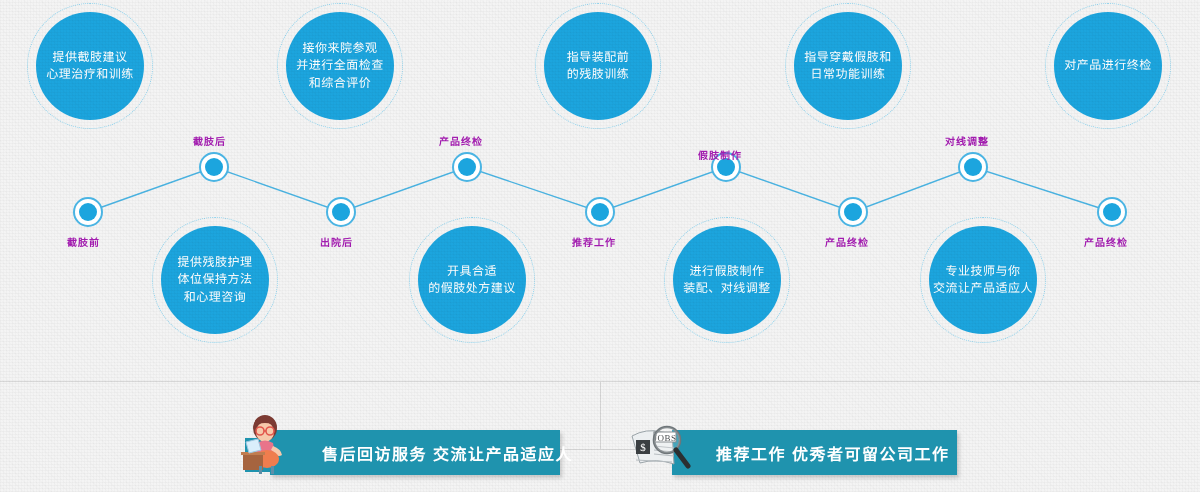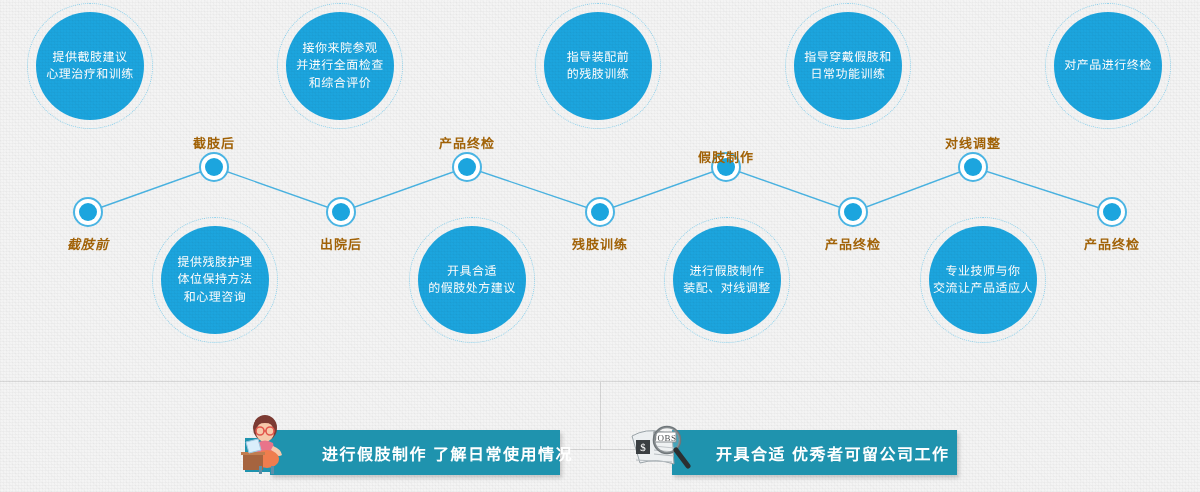--- a/index.html
+++ b/index.html
@@ -62,22 +62,22 @@
   .node::after{
     content:"";
     position:absolute;
     left:4px;top:4px;
     width:18px;height:18px;
     border-radius:50%;
     background:#1ca5de;
   }
   .nodelabel{
     position:absolute;
-    color:#a16207;
-    font-size:13px;
+    color:#a21caf;
+    font-size:10px;
     font-weight:bold;
     white-space:nowrap;
     letter-spacing:1px;
     z-index:6;
   }
 
   
   #divider{
     position:absolute;left:0;top:381px;width:1200px;height:1px;
     background:#d8d8d8;z-index:2;
@@ -190,68 +190,68 @@
       </div>
       <div class="bubble" style="left: 929px; top: 226px; width: 108px; height: 108px;">
         <span class="btxt">
           <span style="display:block;white-space:nowrap;">专业技师与你</span>
           <span style="display:block;white-space:nowrap;">交流让产品适应人</span>
         </span>
       </div>
     </div>
   <div id="nodes-layer">
       <div class="node" style="left: 73px; top: 197px;"></div>
-      <div class="nodelabel" style="left: 67px; top: 234px; font-style: italic;">截肢前</div>
+      <div class="nodelabel" style="left: 67px; top: 234px;">截肢前</div>
       <div class="node" style="left: 199px; top: 152px;"></div>
       <div class="nodelabel" style="left: 193px; top: 133px;">截肢后</div>
       <div class="node" style="left: 326px; top: 197px;"></div>
       <div class="nodelabel" style="left: 320px; top: 234px;">出院后</div>
       <div class="node" style="left: 452px; top: 152px;"></div>
       <div class="nodelabel" style="left: 439px; top: 133px;">产品终检</div>
       <div class="node" style="left: 585px; top: 197px;"></div>
-      <div class="nodelabel" style="left: 572px; top: 234px;">残肢训练</div>
+      <div class="nodelabel" style="left: 572px; top: 234px;">推荐工作</div>
       <div class="node" style="left: 711px; top: 152px;"></div>
       <div class="nodelabel" style="left: 698px; top: 147px;">假肢制作</div>
       <div class="node" style="left: 838px; top: 197px;"></div>
       <div class="nodelabel" style="left: 825px; top: 234px;">产品终检</div>
       <div class="node" style="left: 958px; top: 152px;"></div>
       <div class="nodelabel" style="left: 945px; top: 133px;">对线调整</div>
       <div class="node" style="left: 1097px; top: 197px;"></div>
       <div class="nodelabel" style="left: 1084px; top: 234px; text-align: right;">产品终检</div>
     </div>
 
   <div id="divider"></div>
   <div id="vline"></div>
   <div id="hline-left"></div>
   <div id="hline-right"></div>
 
   <div id="banners-layer">
       <div class="banner" style="left: 270px; top: 430px; width: 290px;">
-        <span class="blabel" style="margin-left: 52px;">进行假肢制作  了解日常使用情况</span>
+        <span class="blabel" style="margin-left: 52px;">售后回访服务  交流让产品适应人</span>
       </div>
       <div class="banner-icon" style="left: 237px; top: 412px;">
   <svg width="56" height="62" viewBox="0 0 56 62">
     <rect x="8" y="26" width="46" height="34" fill="#1f93ae"></rect>
     <ellipse cx="28" cy="16" rx="12" ry="13" fill="#7c3b33"></ellipse>
     <ellipse cx="28" cy="20" rx="9" ry="10" fill="#f6c9ab"></ellipse>
     <path d="M16 16 q2 -12 12 -12 q10 0 12 12 q-4 -5 -12 -5 q-8 0 -12 5 z" fill="#7c3b33"></path>
     <circle cx="23" cy="19" r="4" fill="none" stroke="#e2574c" stroke-width="1.6"></circle>
     <circle cx="33" cy="19" r="4" fill="none" stroke="#e2574c" stroke-width="1.6"></circle>
     <line x1="27" y1="19" x2="29" y2="19" stroke="#e2574c" stroke-width="1.6"></line>
     <path d="M20 31 q8 -5 16 0 l3 17 h-22 z" fill="#e8748a"></path>
     <path d="M36 34 q8 3 9 9 q-3 2 -6 0 q-2 -4 -5 -5 z" fill="#f6c9ab"></path>
     <ellipse cx="30" cy="47" rx="12" ry="9" fill="#ef7d4e"></ellipse>
     <rect x="6" y="42" width="20" height="16" fill="#a6643f"></rect>
     <rect x="4" y="40" width="24" height="3" fill="#c07d50"></rect>
     <path d="M9 30 l12 -3 l3 11 l-12 3 z" fill="#d9eefb" stroke="#9fc7e0" stroke-width="1"></path>
     <rect x="22" y="54" width="3" height="8" fill="#5d8fa8"></rect>
     <rect x="34" y="54" width="3" height="8" fill="#5d8fa8"></rect>
   </svg></div>
       <div class="banner" style="left: 672px; top: 430px; width: 285px;">
-        <span class="blabel" style="margin-left: 44px;">开具合适  优秀者可留公司工作</span>
+        <span class="blabel" style="margin-left: 44px;">推荐工作  优秀者可留公司工作</span>
       </div>
       <div class="banner-icon" style="left: 630px; top: 418px;">
   <svg width="62" height="56" viewBox="0 0 62 56">
     <path d="M2 18 q14 -8 30 -4 l10 2 l2 30 q-18 -6 -34 -1 z" fill="#eceff1" stroke="#9aa3a8" stroke-width="1"></path>
     <rect x="6" y="22" width="14" height="14" fill="#3b3f42"></rect>
     <text x="13" y="33" font-size="11" fill="#ffffff" text-anchor="middle" font-family="'Liberation Serif',serif">$</text>
     <rect x="24" y="14" width="22" height="10" fill="#ffffff" stroke="#6d7478" stroke-width="1"></rect>
     <text x="35" y="23" font-size="9" fill="#24282b" text-anchor="middle" font-family="'Liberation Serif',serif" letter-spacing="0.5">JOBS</text>
     <g stroke="#b6bcc0" stroke-width="1">
       <line x1="24" y1="28" x2="44" y2="30"></line>

